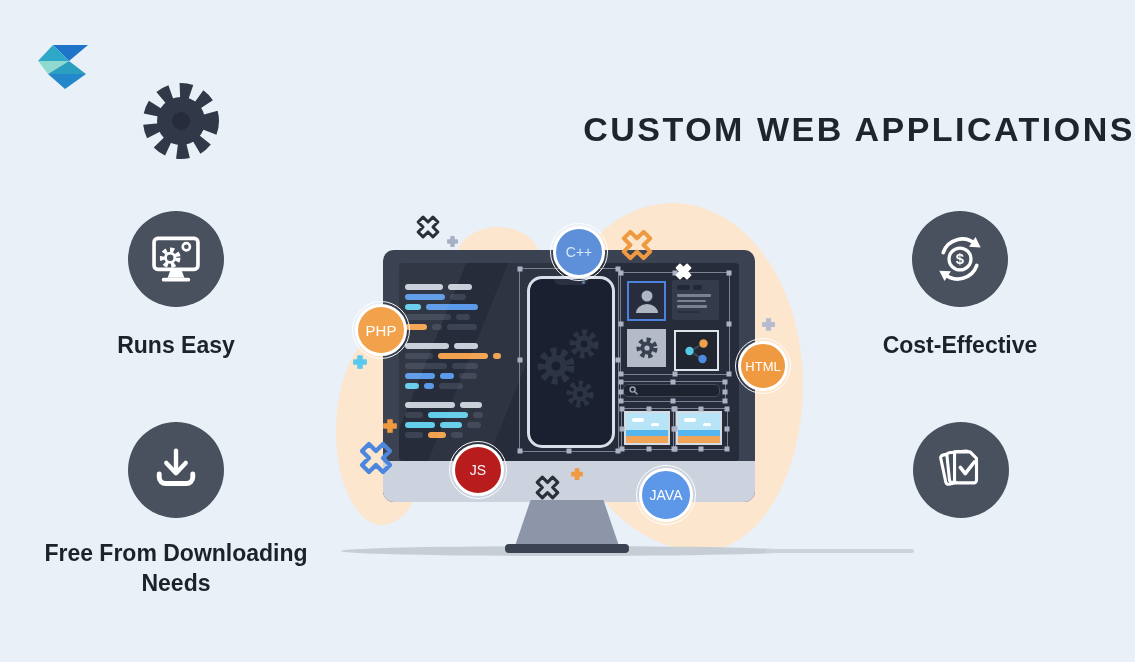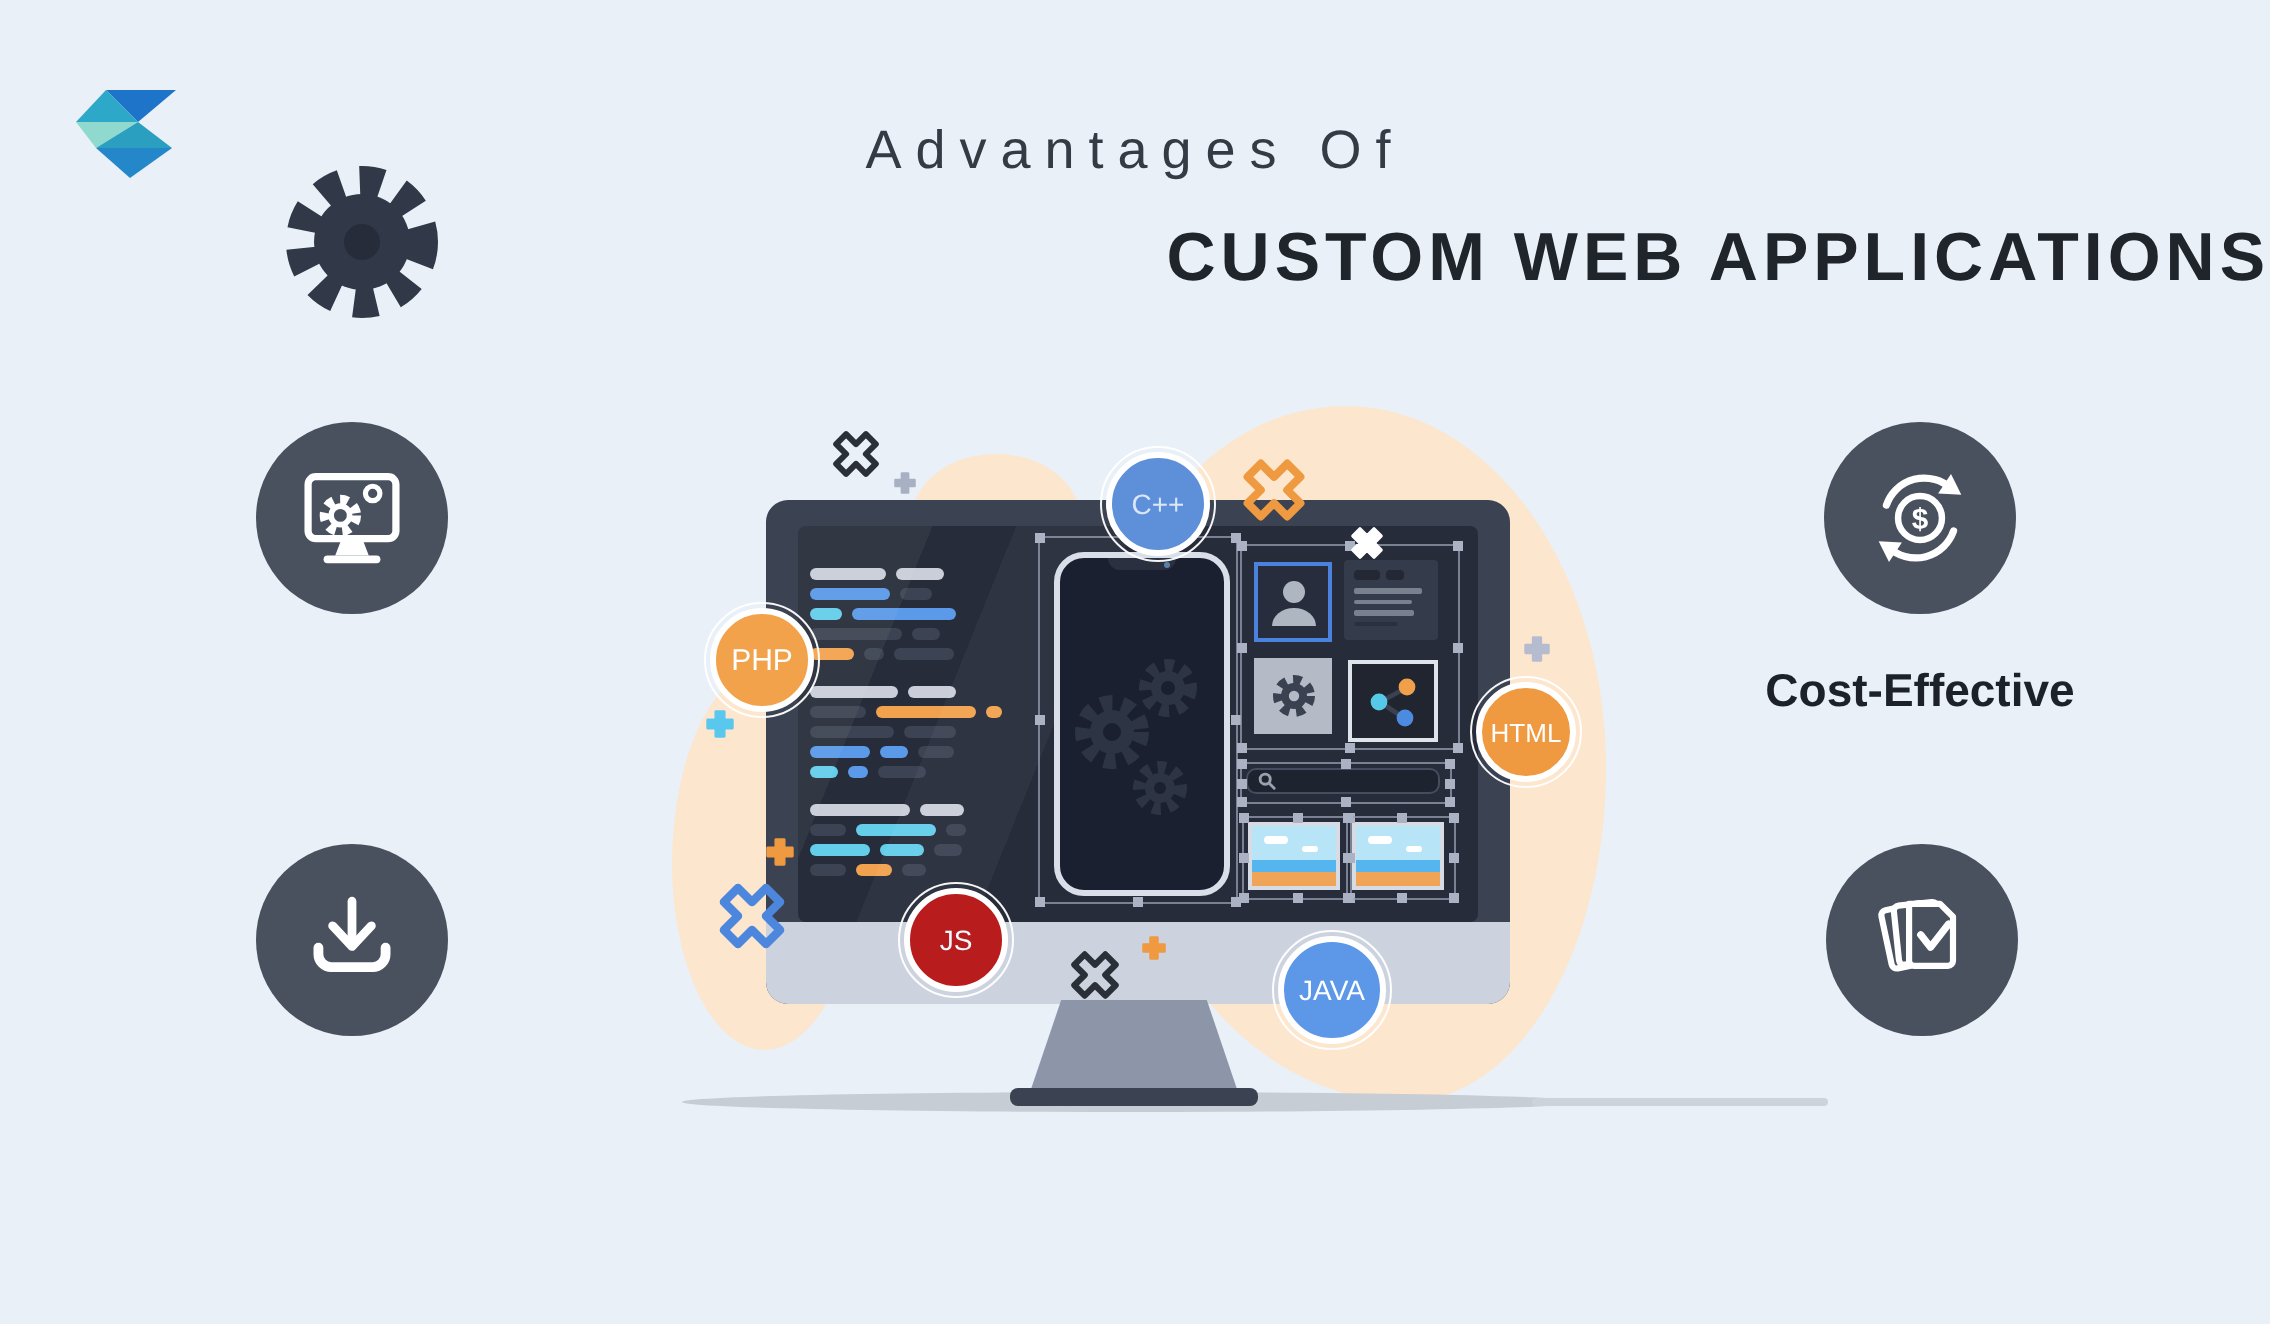--- a/index.html
+++ b/index.html
@@ -106,53 +106,54 @@
 <div class="canvas">
 
   <svg class="logo" viewBox="0 0 52 46">
     <polygon points="17,1 52,1 33,17" fill="#1e74c8"></polygon>
     <polygon points="2,17 17,1 33,17" fill="#2ea8c9"></polygon>
     <polygon points="2,17 33,17 12,30" fill="#8fd9cf"></polygon>
     <polygon points="33,17 50,30 12,30" fill="#2b9fc0"></polygon>
     <polygon points="12,30 50,30 29,45" fill="#2387c9"></polygon>
   </svg>
 
-  <div class="title-line1">Advantages Of</div>
   <div class="title-line2">CUSTOM WEB APPLICATIONS</div>
 
   <div class="feature-circle fc-runs">
     <svg viewBox="0 0 48 48">
       <rect x="7" y="8" width="34" height="24" rx="3" fill="none" stroke="#fff" stroke-width="2.8"></rect>
       <circle cx="19.5" cy="23" r="6" fill="none" stroke="#fff" stroke-width="4" stroke-dasharray="3 2.6"></circle>
       <circle cx="19.5" cy="23" r="3.6" fill="none" stroke="#fff" stroke-width="2.2"></circle>
       <circle cx="32" cy="14.5" r="2.8" fill="none" stroke="#fff" stroke-width="2"></circle>
       <path d="M20 32 l-2.5 6.5 h13 l-2.5 -6.5 Z" fill="#fff"></path>
       <rect x="13" y="38.5" width="22" height="3" rx="1.5" fill="#fff"></rect>
     </svg>
   </div>
+  <div class="feature-label fl-runs">Runs Easy</div>
 
   <div class="feature-circle fc-cost">
     <svg viewBox="0 0 48 48">
       <circle cx="24" cy="24" r="8.5" fill="none" stroke="#fff" stroke-width="2.5"></circle>
       <text x="24" y="28.2" text-anchor="middle" font-size="11.5" font-weight="bold" fill="#fff">$</text>
       <path d="M11 19 A 15.5 15.5 0 0 1 36 12.5" fill="none" stroke="#fff" stroke-width="2.8" stroke-linecap="round"></path>
       <path d="M36 7 L40 15 L31 14.5 Z" fill="#fff"></path>
       <path d="M37 29 A 15.5 15.5 0 0 1 12 35.5" fill="none" stroke="#fff" stroke-width="2.8" stroke-linecap="round"></path>
       <path d="M12 41 L8 33 L17 33.5 Z" fill="#fff"></path>
     </svg>
   </div>
   <div class="feature-label fl-cost">Cost-Effective</div>
 
   <div class="feature-circle fc-free">
     <svg viewBox="0 0 48 48" fill="none" stroke="#fff" stroke-linecap="round" stroke-linejoin="round">
       <path d="M24 9 V 25" stroke-width="3.4"></path>
       <path d="M16.5 18.5 L24 26.5 L31.5 18.5" stroke-width="3.4"></path>
       <path d="M11 27 v2.5 a5 5 0 0 0 5 5 h16 a5 5 0 0 0 5 -5 V 27" stroke-width="3.8"></path>
     </svg>
   </div>
+  <div class="feature-label fl-free">Free From Downloading Needs</div>
 
   <div class="feature-circle fc-date">
     <svg viewBox="0 0 48 48">
       <g fill="#49505e" stroke="#fff" stroke-width="2.4" stroke-linejoin="round">
         <rect x="10" y="11" width="17" height="23" rx="2" transform="rotate(-12 18 22)"></rect>
         <rect x="14" y="10" width="17" height="23" rx="2" transform="rotate(-6 22 21)"></rect>
         <path d="M19 10 h12 l5 5 v17 a2 2 0 0 1 -2 2 h-13 a2 2 0 0 1 -2 -2 Z"></path>
       </g>
       <path d="M23.5 22 l3.8 4.8 l7 -9" stroke="#fff" stroke-width="2.8" fill="none" stroke-linecap="round" stroke-linejoin="round"></path>
     </svg>

